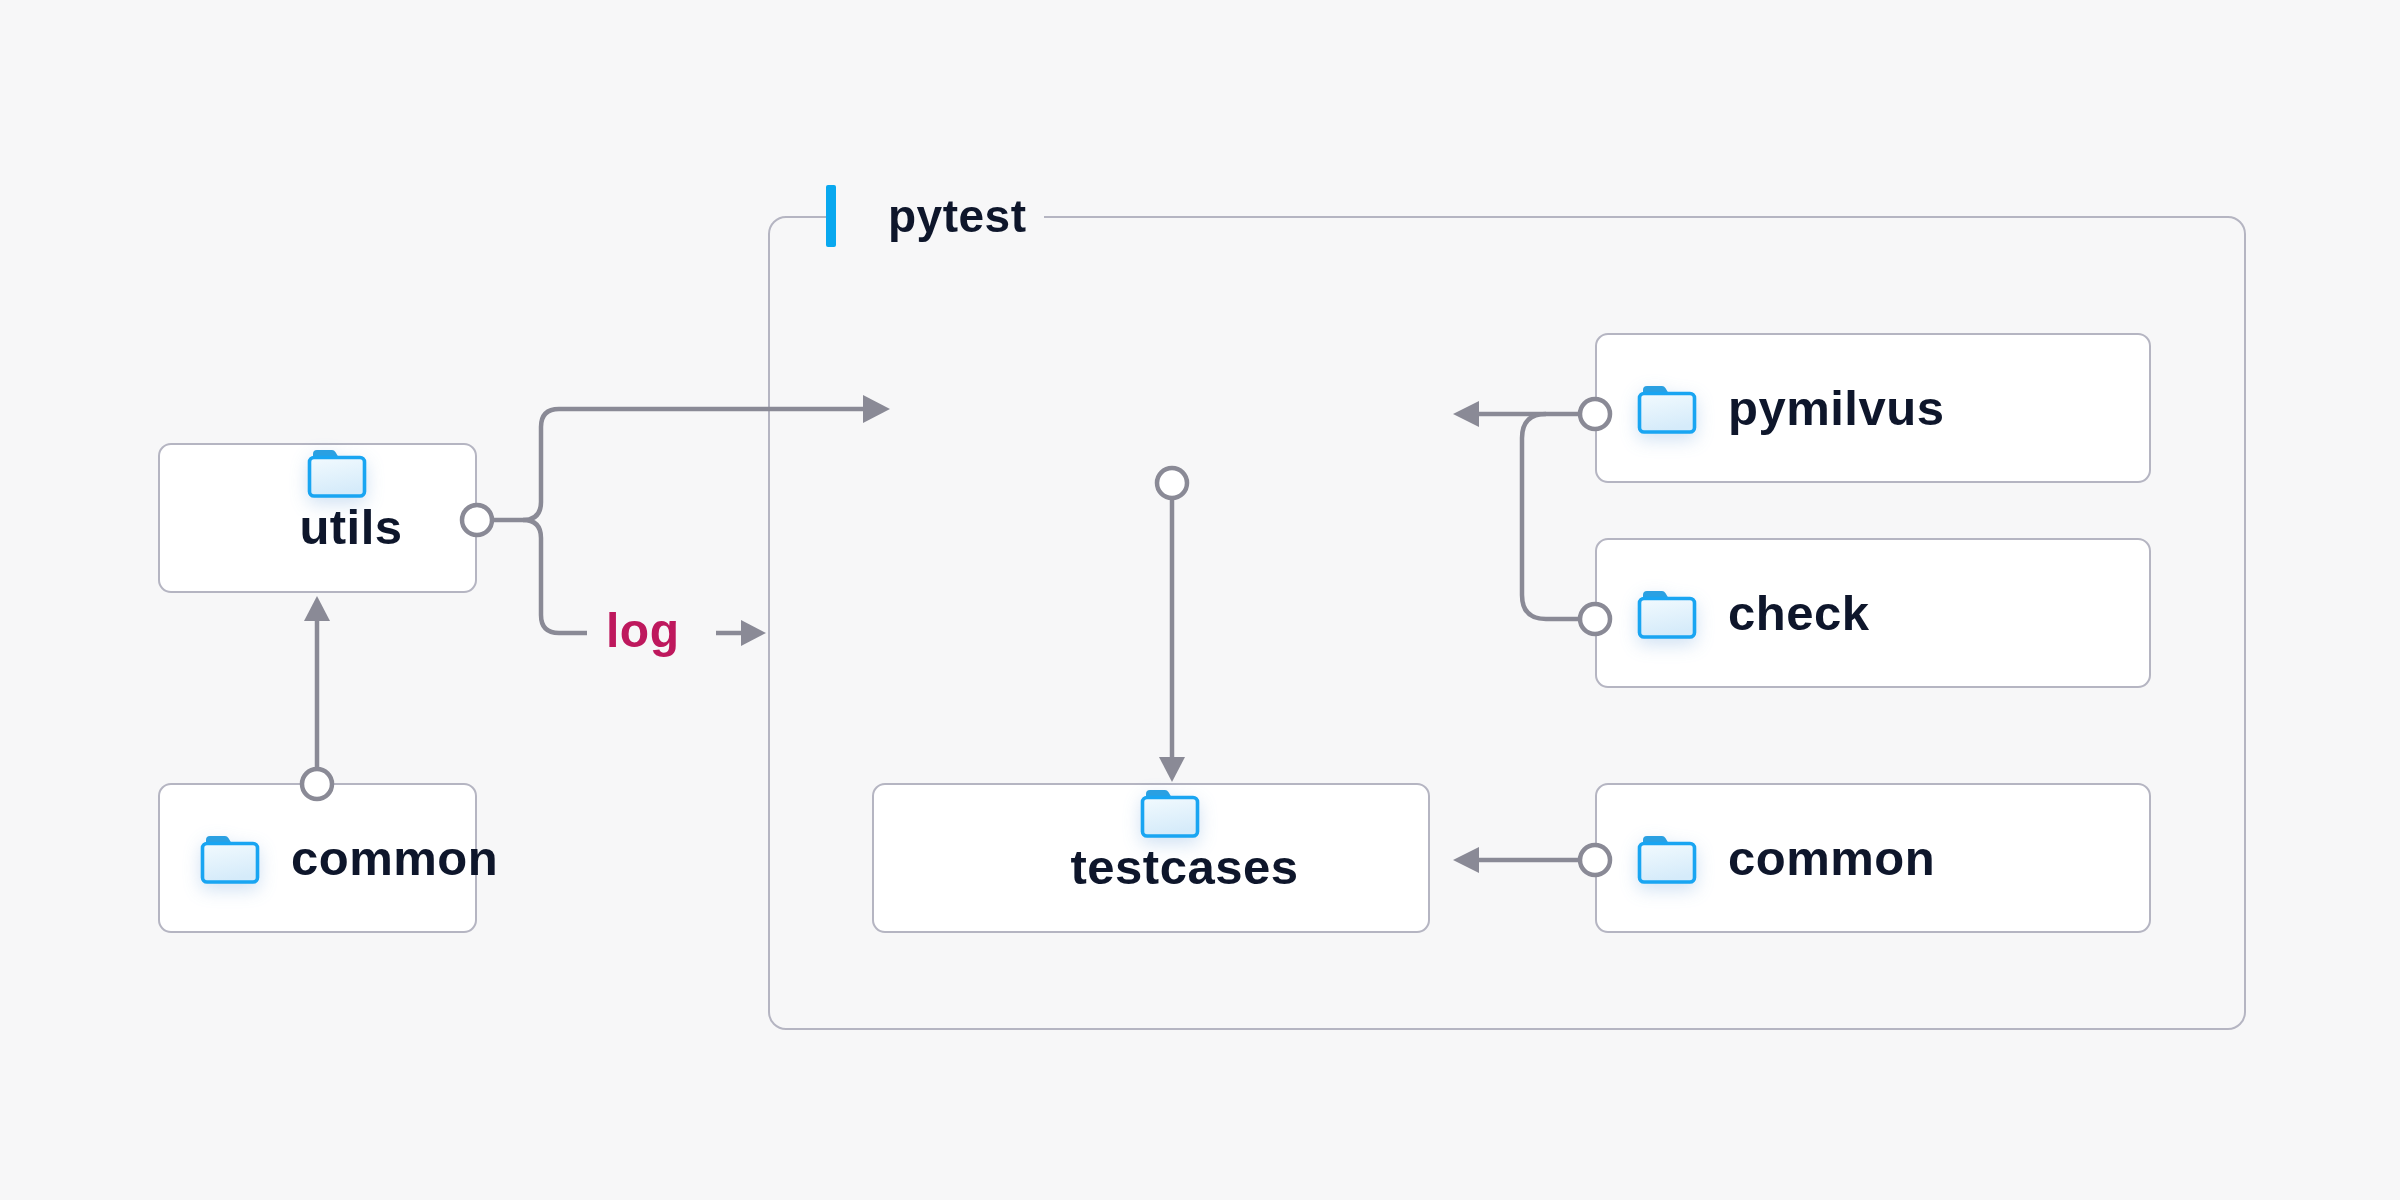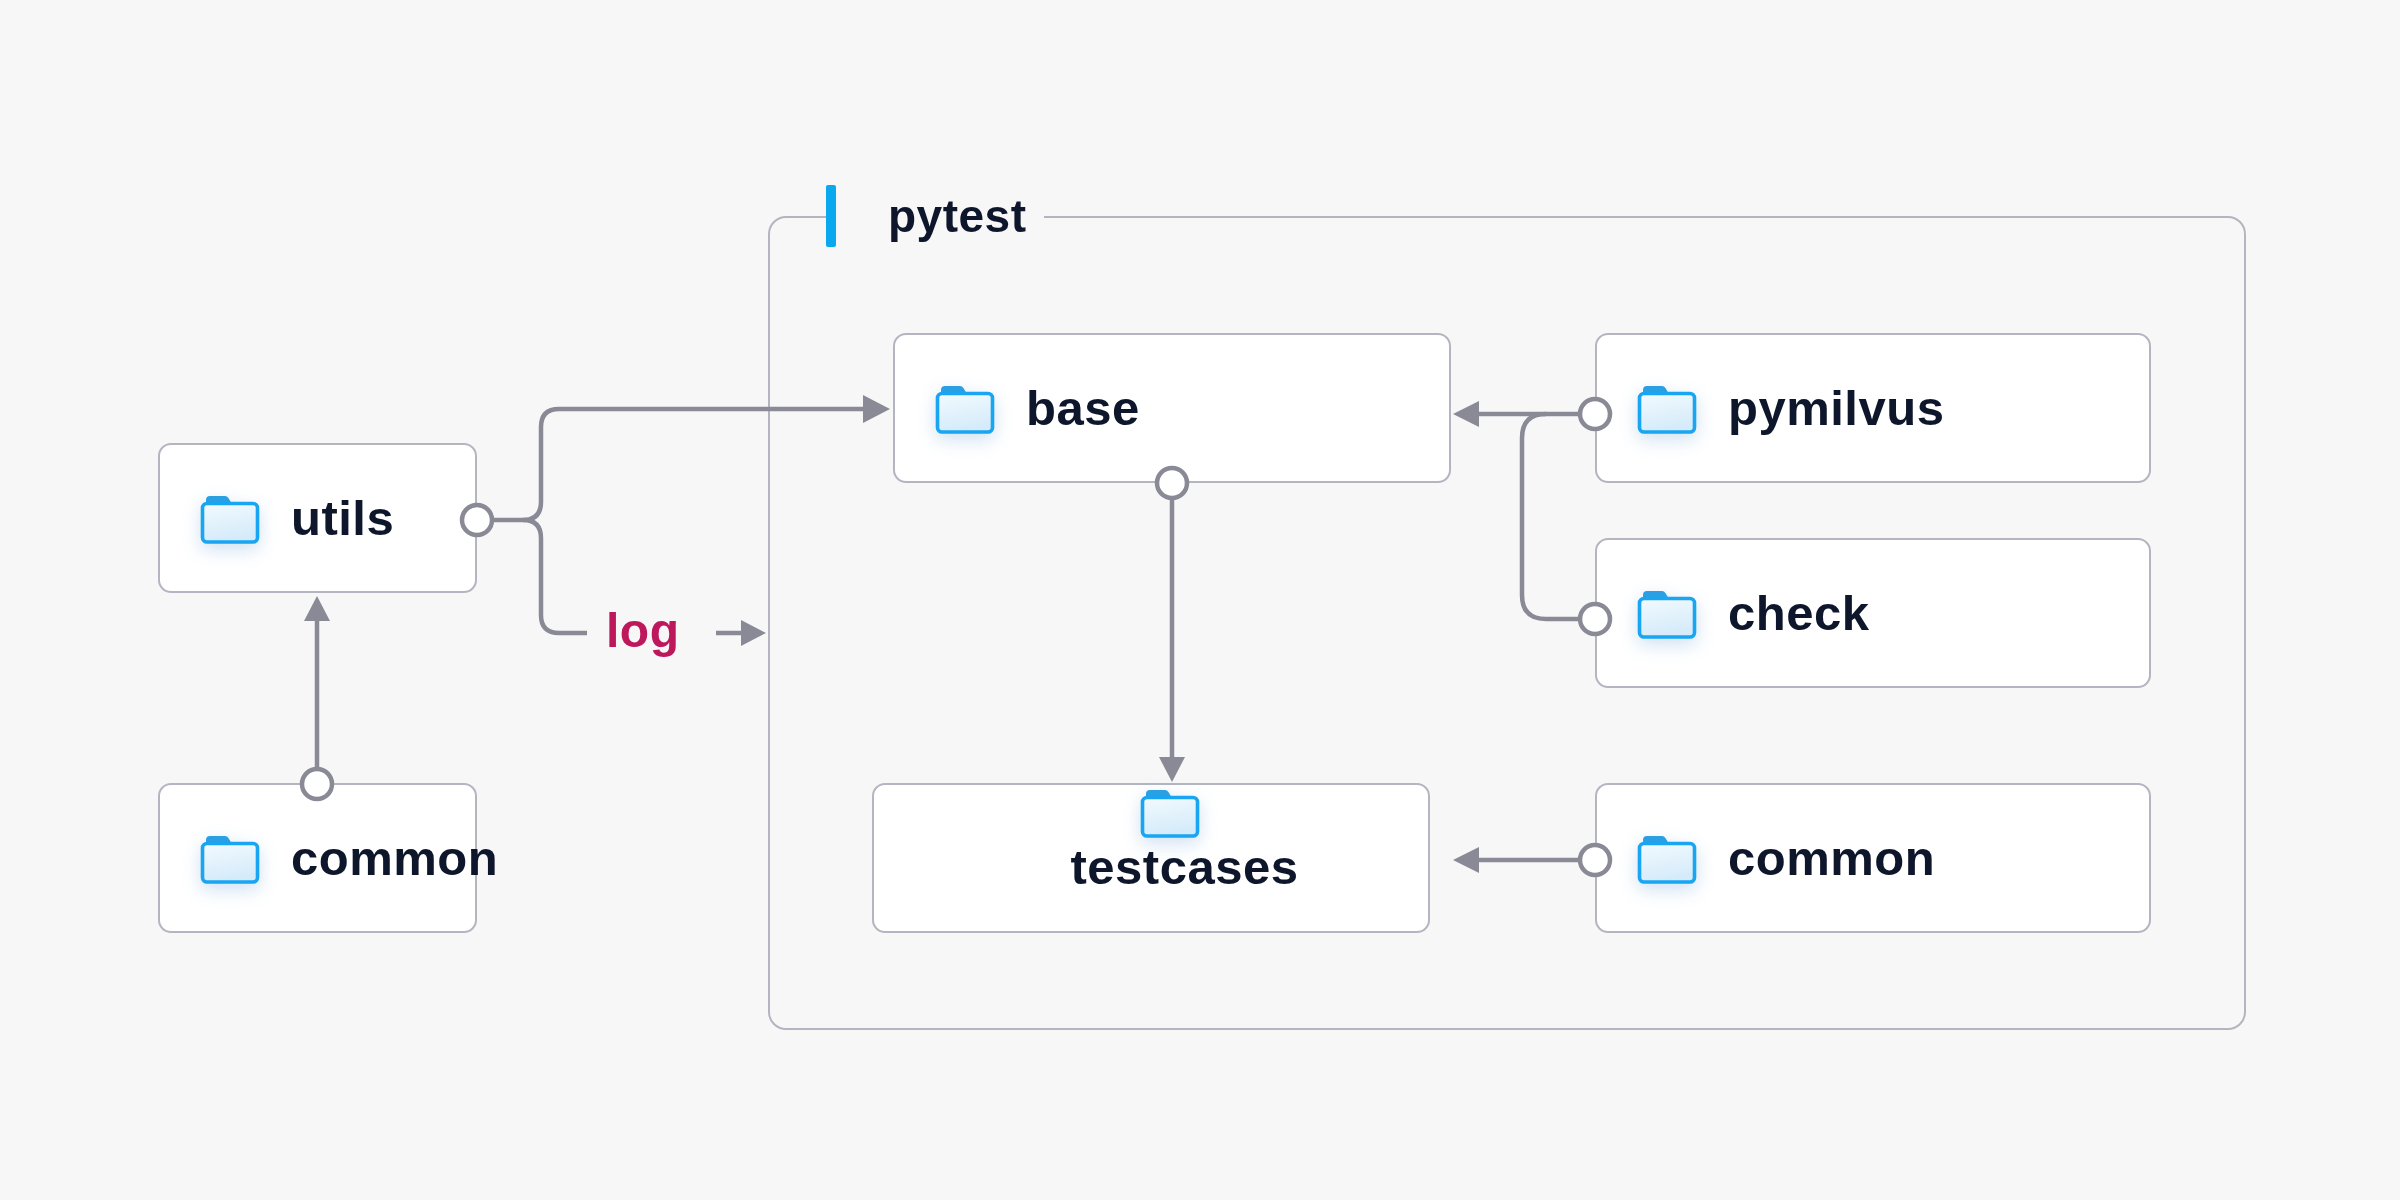--- a/index.html
+++ b/index.html
@@ -37,21 +37,21 @@
     box-sizing:border-box;padding-left:38px;z-index:2;
   }
   .node .folder{
     width:64px;height:54px;flex:0 0 auto;
     filter:drop-shadow(0px 6px 9px rgba(40,120,200,0.22));
   }
   .node .label{
     margin-left:29px;font-size:49px;font-weight:700;color:#0e162b;
     letter-spacing:0.5px;white-space:nowrap;
   }
-  #node-utils    {left:158px;top:443px;width:319px;height:150px;}
+  #node-utils    {left:158px;top:443px;width:319px;height:150px;flex-direction:column;}
   #node-config   {left:158px;top:783px;width:319px;height:150px;}
   #node-base     {left:893px;top:333px;width:558px;height:150px;}
   #node-pymilvus {left:1595px;top:333px;width:556px;height:150px;}
   #node-check    {left:1595px;top:538px;width:556px;height:150px;}
   #node-testcases{left:872px;top:783px;width:558px;height:150px;flex-direction:column;}
   #node-common   {left:1595px;top:783px;width:556px;height:150px;}
 
   
   #log-label{
     position:absolute;left:606px;top:603px;z-index:2;
@@ -127,27 +127,20 @@
   </div>
 
   <div class="node" id="node-config">
     <svg class="folder" viewBox="0 0 64 54">
       <path d="M8 17 v-8 a4 4 0 0 1 4 -4 h15 a4 4 0 0 1 3.4 1.9 l6 10.1 z" fill="#2aa0e2"></path>
       <rect x="4.5" y="12.5" width="55" height="38.5" rx="4.5" fill="url(#folderGrad)" stroke="#19a5f2" stroke-width="3.6"></rect>
     </svg>
     <span class="label">common</span>
   </div>
 
-  <div class="node" id="node-base">
-    <svg class="folder" viewBox="0 0 64 54">
-      <path d="M8 17 v-8 a4 4 0 0 1 4 -4 h15 a4 4 0 0 1 3.4 1.9 l6 10.1 z" fill="#2aa0e2"></path>
-      <rect x="4.5" y="12.5" width="55" height="38.5" rx="4.5" fill="url(#folderGrad)" stroke="#19a5f2" stroke-width="3.6"></rect>
-    </svg>
-    <span class="label">base</span>
-  </div>
 
   <div class="node" id="node-pymilvus">
     <svg class="folder" viewBox="0 0 64 54">
       <path d="M8 17 v-8 a4 4 0 0 1 4 -4 h15 a4 4 0 0 1 3.4 1.9 l6 10.1 z" fill="#2aa0e2"></path>
       <rect x="4.5" y="12.5" width="55" height="38.5" rx="4.5" fill="url(#folderGrad)" stroke="#19a5f2" stroke-width="3.6"></rect>
     </svg>
     <span class="label">pymilvus</span>
   </div>
 
   <div class="node" id="node-check">

